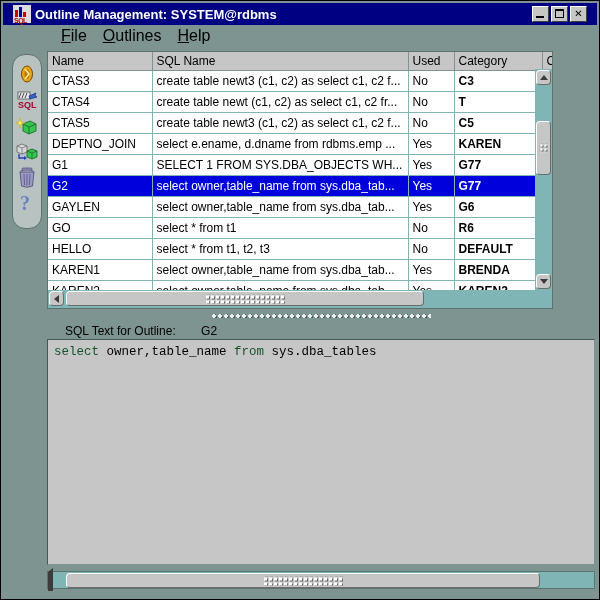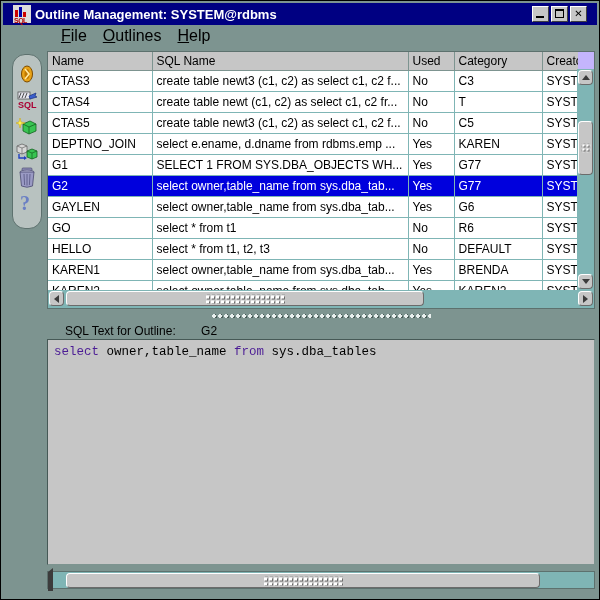--- a/index.html
+++ b/index.html
@@ -122,21 +122,21 @@
     width: 24px; height: 26px;
     display: flex; align-items: center; justify-content: center;
     position: relative;
     cursor: default;
   }
 
   
   .table-panel {
     position: absolute;
     left: 46px; top: 50px;
-    width: 548px; height: 258px;
+    width: 506px; height: 258px;
     border: 1px solid #5d716e;
     background: #c4b5fd;
     box-sizing: border-box;
     overflow: hidden;
   }
   .grid-scroll-wrap {
     position: absolute;
     left: 0; top: 0;
     width: 530px; height: 238px;
     overflow: hidden;
@@ -171,21 +171,21 @@
     overflow: hidden;
     text-overflow: clip;
   }
   table.grid tr.selected td {
     background: #0000dd;
     color: #ffffff;
   }
   .col-name     { width: 104px; }
   .col-sql      { width: 256px; }
   .col-used     { width: 46px; }
-  .col-category { width: 88px; }
+  .col-category { width: 88px; font-weight: bold; }
   .col-creator  { width: 72px; }
 
   
   .vscroll {
     position: absolute;
     right: 0px; top: 17px;
     width: 17px; height: 221px;
     background: #7fb5b5;
   }
   .vscroll .arrow-up, .vscroll .arrow-dn {
@@ -305,21 +305,21 @@
     padding: 4px 6px;
     overflow: hidden;
   }
   .sql-code {
     font-family: "Liberation Mono", "DejaVu Sans Mono", monospace;
     font-size: 12.5px;
     color: #000000;
     white-space: pre;
     line-height: 1.3;
   }
-  .sql-kw { color: #4c1d95; }
+  .sql-kw { color: #14532d; }
 
   .sql-hscroll {
     position: absolute;
     left: 46px; bottom: 10px;
     width: 548px; height: 18px;
     background: #7fb5b5;
     border: 1px solid #5d716e;
     box-sizing: border-box;
   }
   .bottom-strip {

